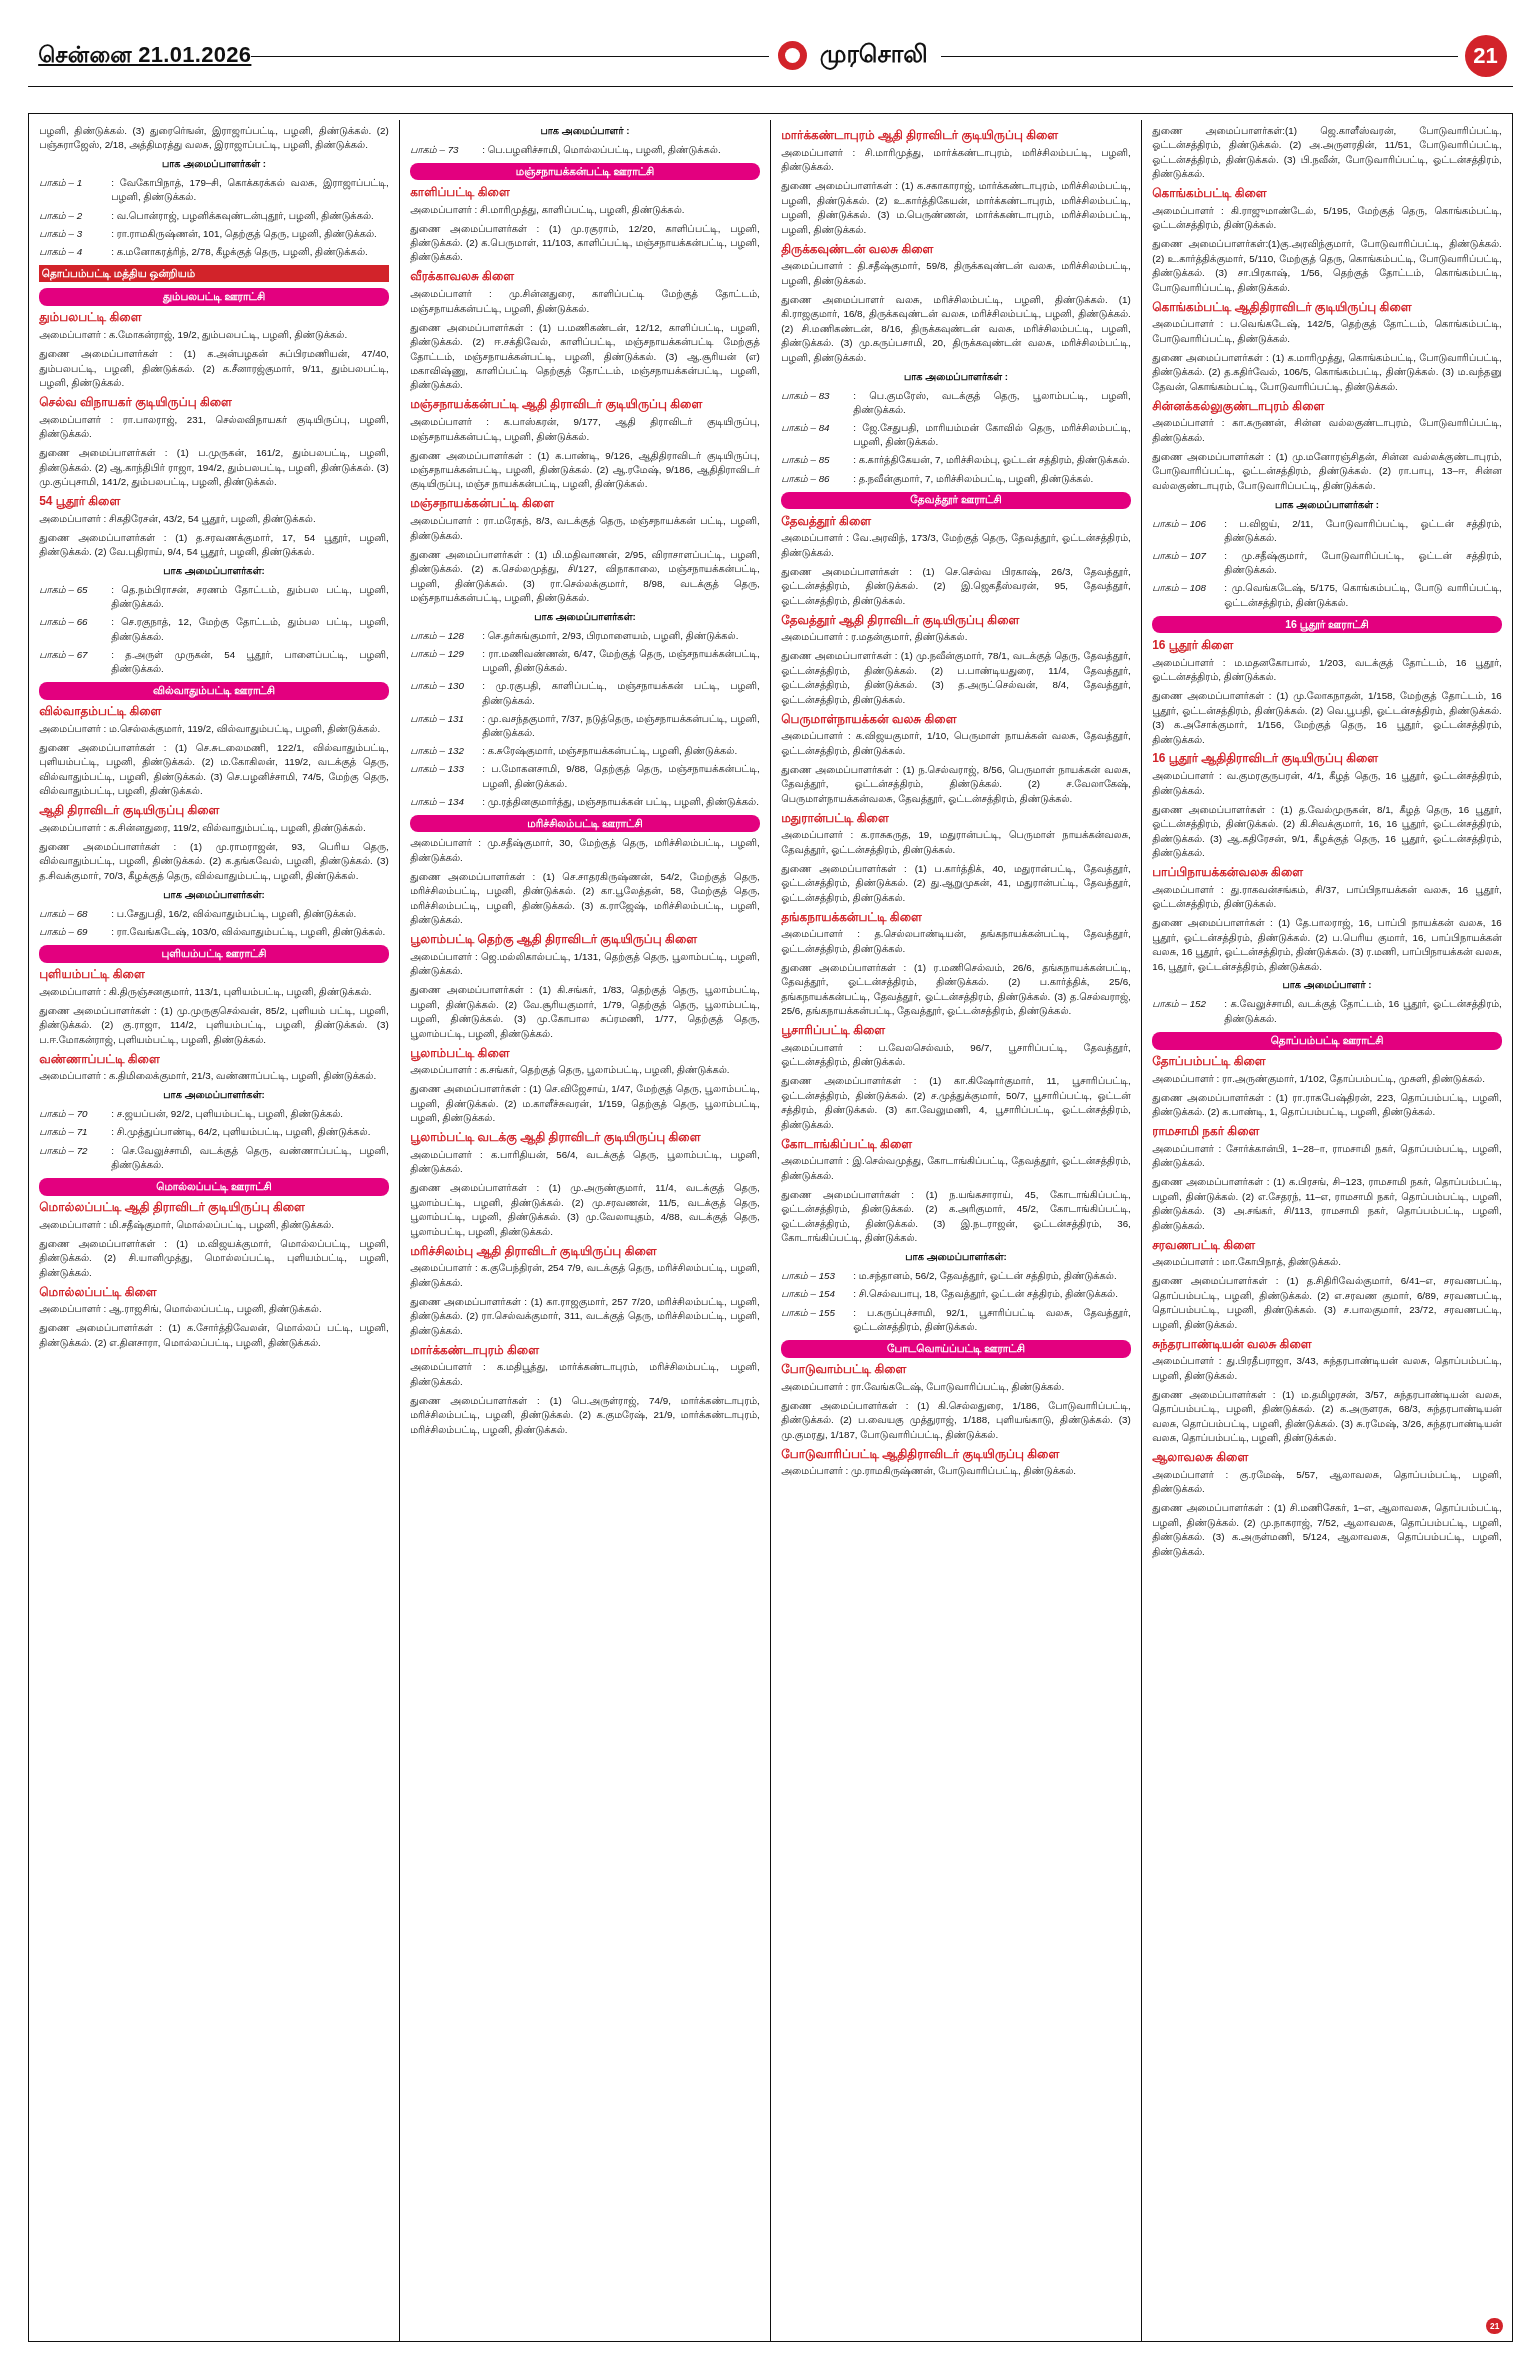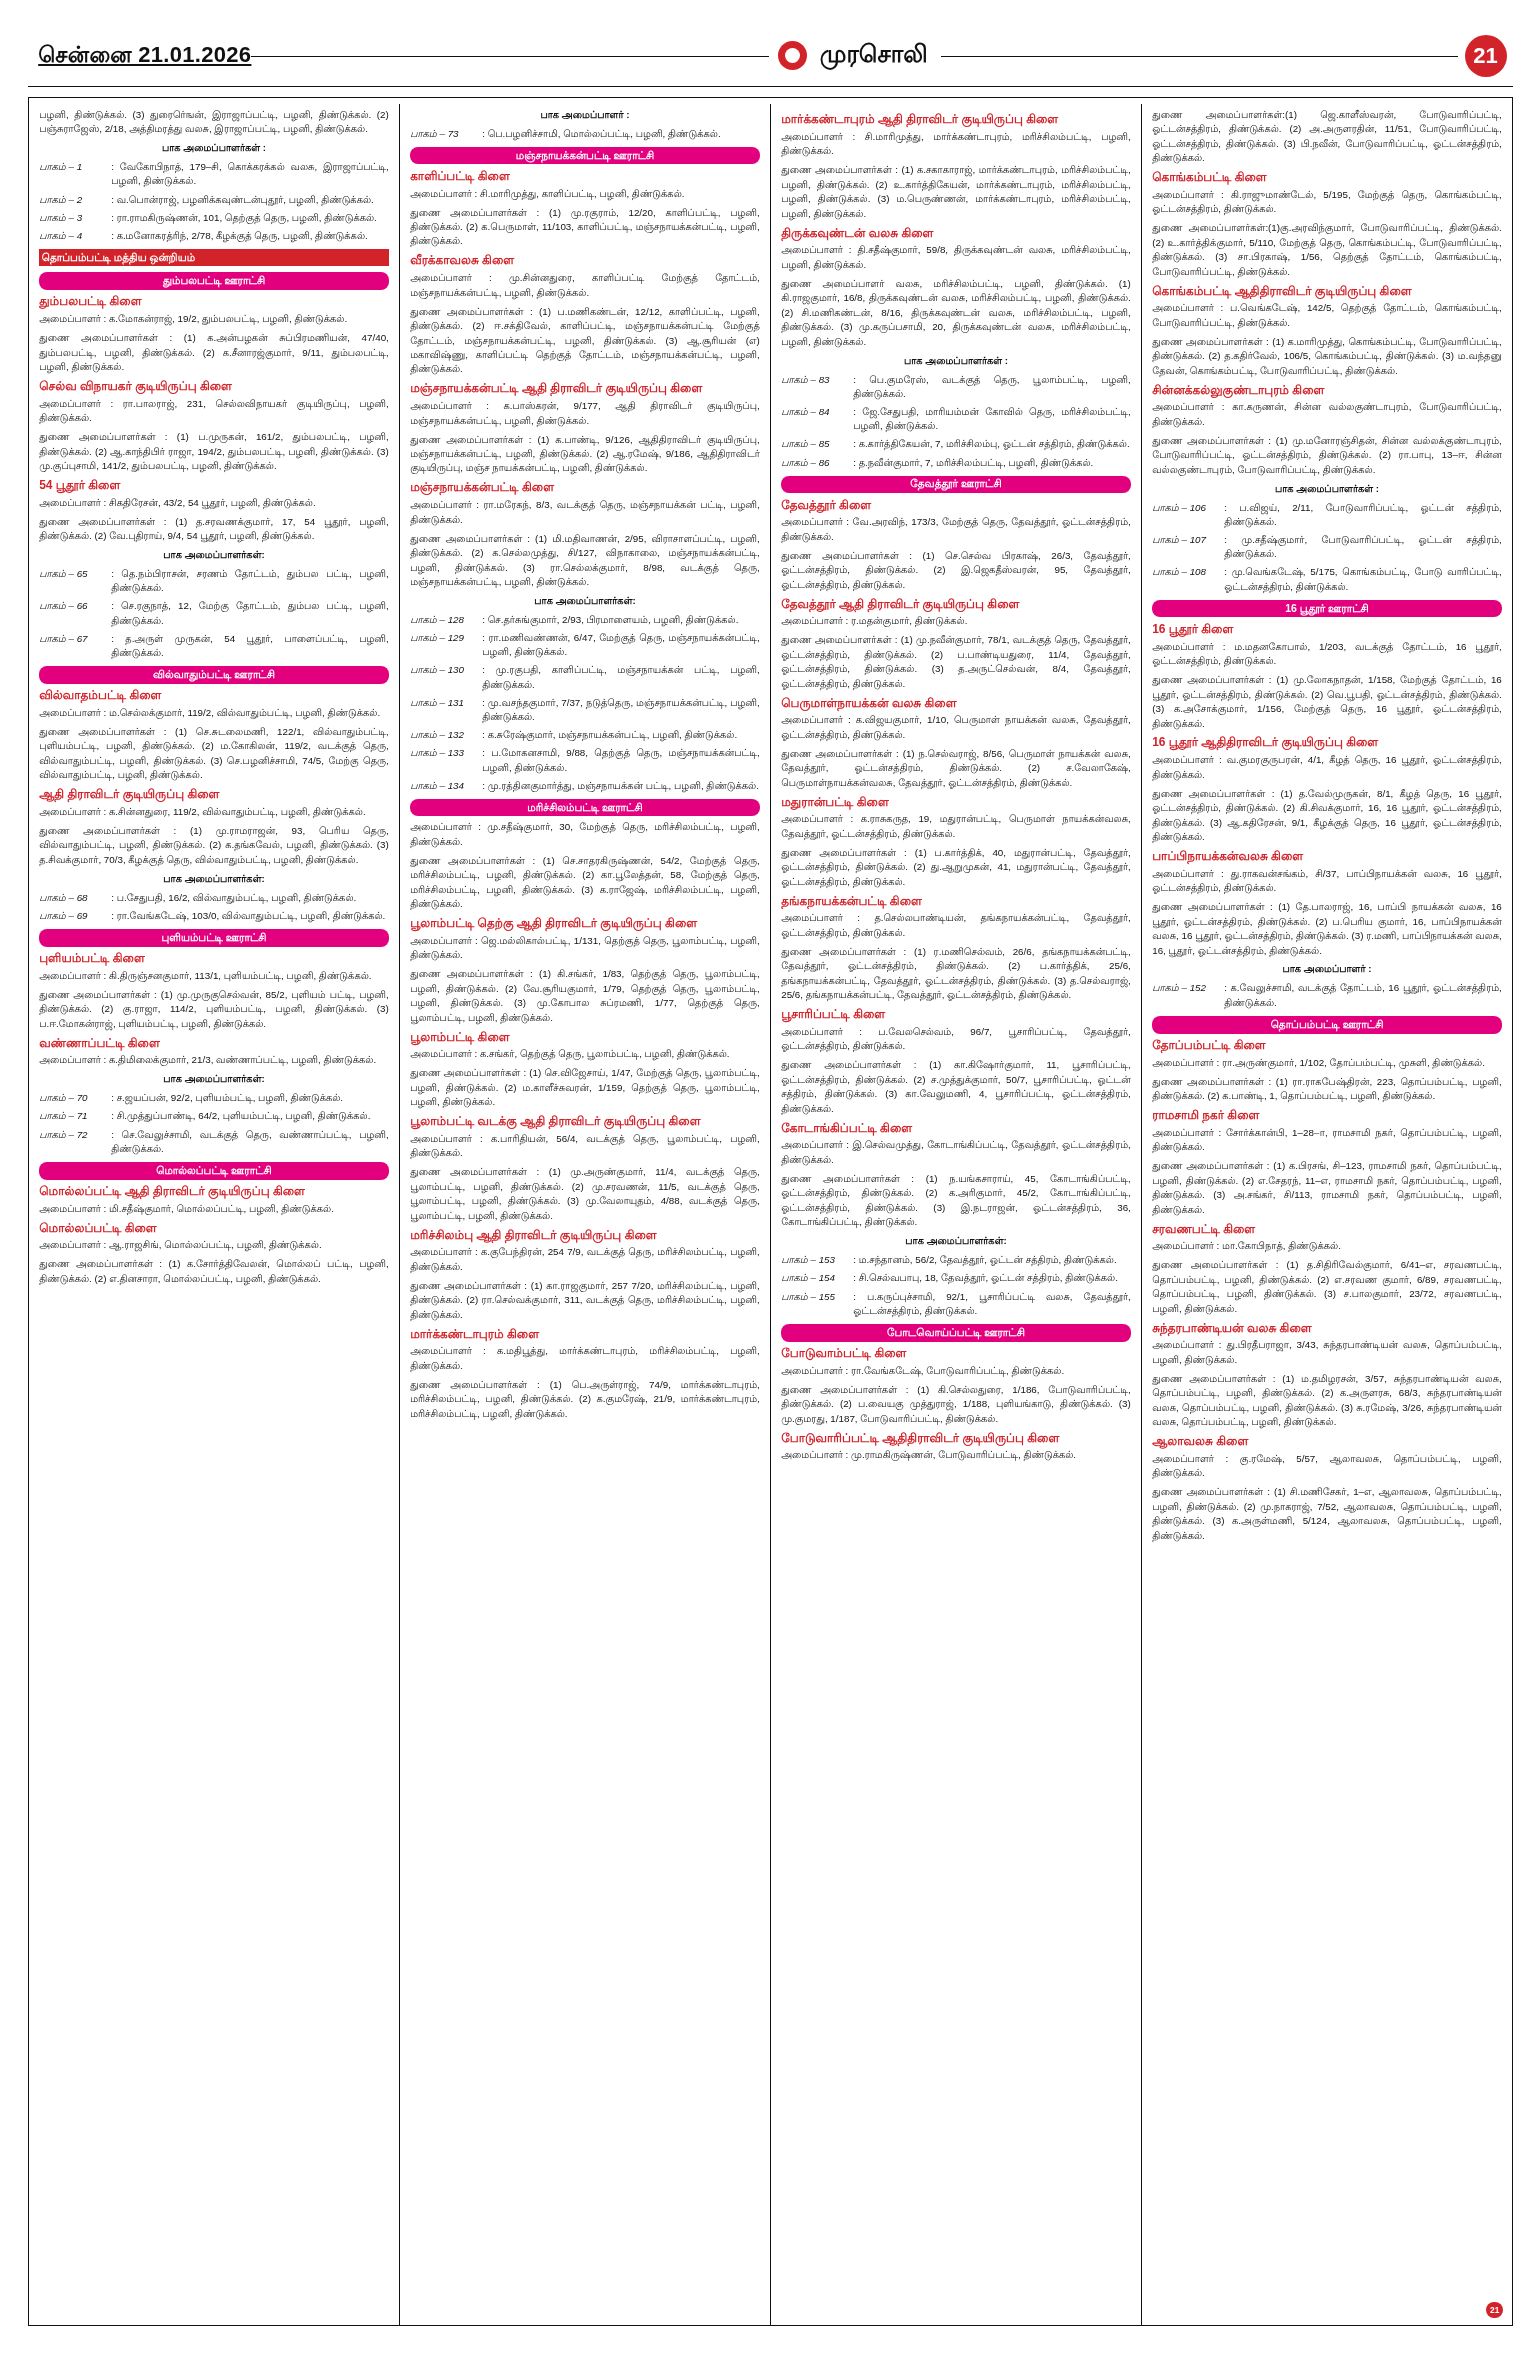--- a/index.html
+++ b/index.html
@@ -92,21 +92,21 @@
     font-size: 22px;
     font-weight: bold;
     display: flex;
     align-items: center;
     justify-content: center;
     flex: 0 0 auto;
     margin-left: 6.4px;
   }
   
   .frame {
-    margin-top: 10px;
+    margin-top: 26px;
     border: 1.9px solid #111;
     height: 2229px;
     box-sizing: border-box;
     padding: 6.4px 0 0 0;
     position: relative;
   }
   .columns {
     display: flex;
     height: 100%;
     box-sizing: border-box;
@@ -282,20 +282,21 @@
             <span class="rk">பாகம் – 71</span>
             <span class="rv">: சி.முத்துப்பாண்டி, 64/2, புளியம்பட்டி, பழனி, திண்டுக்கல்.</span>
           </div>
           <div class="row-item">
             <span class="rk">பாகம் – 72</span>
             <span class="rv">: செ.வேலுச்சாமி, வடக்குத் தெரு, வண்ணாப்பட்டி, பழனி, திண்டுக்கல்.</span>
           </div>
           <div class="hdr-pink">மொல்லப்பட்டி ஊராட்சி</div>
           <div class="hdr-red">மொல்லப்பட்டி ஆதி திராவிடர் குடியிருப்பு கிளை</div>
           <div class="para">அமைப்பாளர் : மி.சதீஷ்குமார், மொல்லப்பட்டி, பழனி, திண்டுக்கல்.</div>
+          <div class="para">துணை அமைப்பாளர்கள் : (1) ம.விஜயக்குமார், மொல்லப்பட்டி, பழனி, திண்டுக்கல். (2) சி.யானிமுத்து, மொல்லப்பட்டி, புளியம்பட்டி, பழனி, திண்டுக்கல்.</div>
           <div class="hdr-red">மொல்லப்பட்டி கிளை</div>
           <div class="para">அமைப்பாளர் : ஆ.ராஜசிங், மொல்லப்பட்டி, பழனி, திண்டுக்கல்.</div>
           <div class="para">துணை அமைப்பாளர்கள் : (1) க.சோர்த்திவேலன், மொல்லப் பட்டி, பழனி, திண்டுக்கல். (2) எ.தினசாரா, மொல்லப்பட்டி, பழனி, திண்டுக்கல்.</div>
         </div>
         <div class="col">
           <div class="para center bold">பாக அமைப்பாளர் :</div>
           <div class="row-item">
             <span class="rk">பாகம் – 73</span>
             <span class="rv">: பெ.பழனிச்சாமி, மொல்லப்பட்டி, பழனி, திண்டுக்கல்.</span>
           </div>

